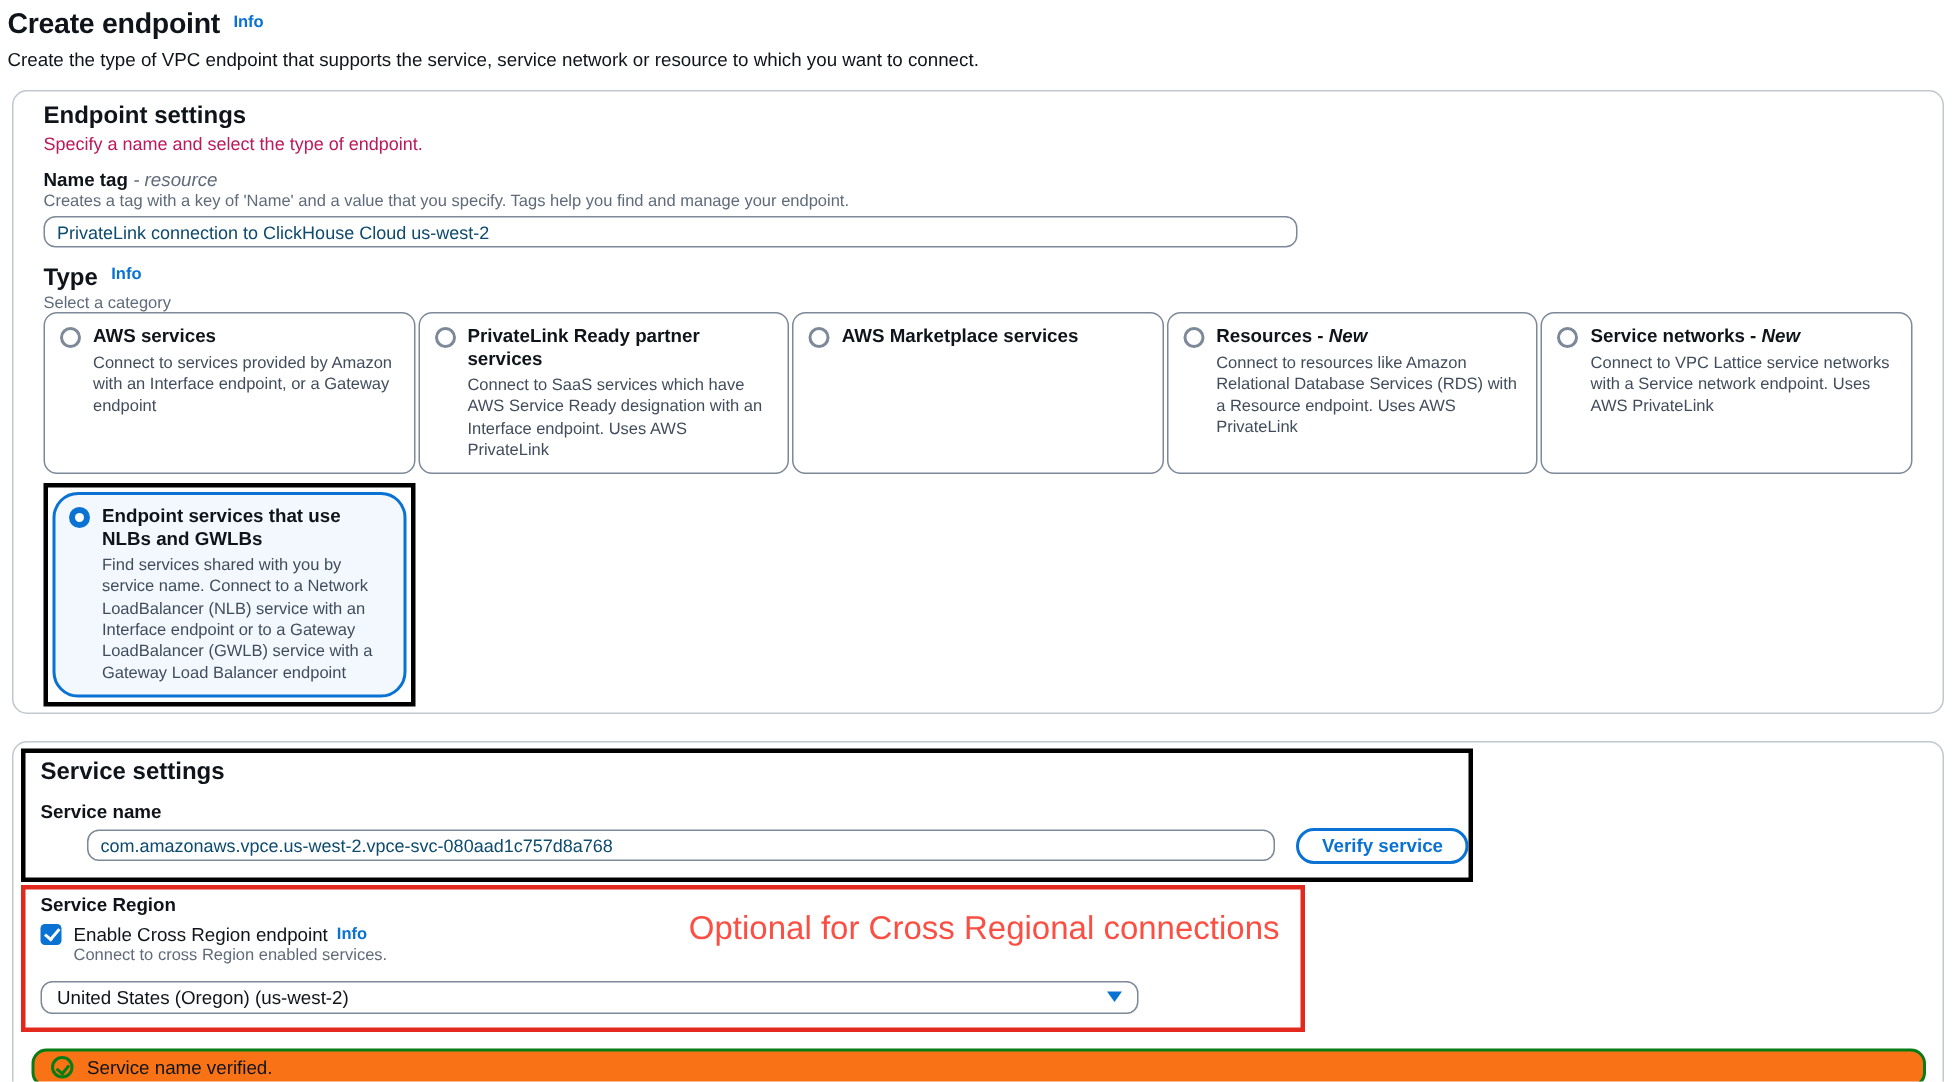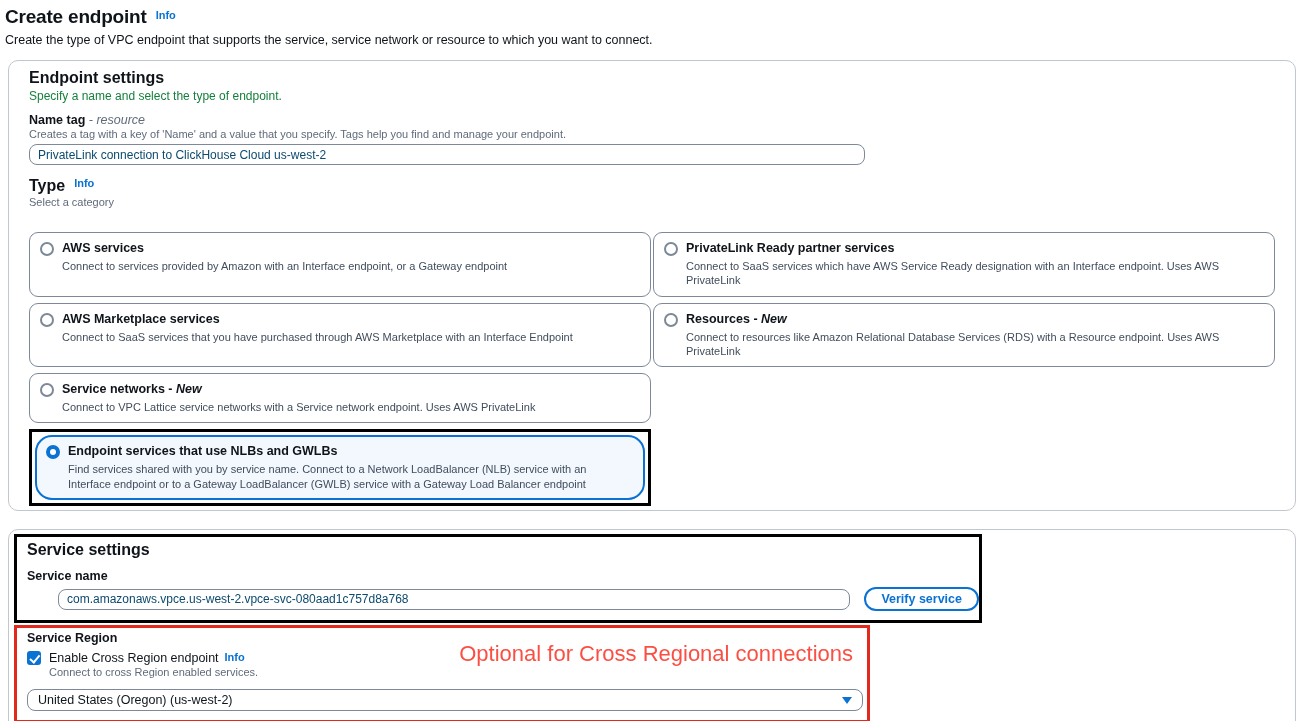--- a/index.html
+++ b/index.html
@@ -11,33 +11,33 @@
   .page-title { display: inline; font-size: 19px; font-weight: 700; letter-spacing: -0.2px; }
   .info-link { color: #0972d3; font-size: 11px; font-weight: 700; margin-left: 9px;
     vertical-align: 4px; cursor: pointer; text-decoration: none; }
   .page-sub { font-size: 12.5px; margin-top: 5px; }
 
   
   .card { border: 1px solid #c1c7cf; border-radius: 10px; background: #fff; }
   .card1 { margin: 13px 8px 0 8px; padding: 8px 20px 4px 20px; }
   .card2 { margin: 18px 8px 0 8px; padding: 2px 0 8px 0; position: relative; }
   h2 { font-size: 16px; font-weight: 700; }
-  .section-desc { font-size: 12px; color: #15803d; margin-top: 2px; }
+  .section-desc { font-size: 12px; color: #be185d; margin-top: 2px; }
 
   
   .field-label { font-size: 12.5px; font-weight: 700; margin-top: 10px; }
   .optional { font-weight: 400; font-style: italic; color: #5f6b7a; }
   .field-help { font-size: 11px; color: #5f6b7a; margin-top: 1px; }
   .text-input { display: block; width: 836px; height: 21px; border: 1px solid #7d8998;
     border-radius: 8px; font: 12px "Liberation Sans", sans-serif; padding: 0 8px;
     color: #0c4a6e; margin-top: 4px; background: #fff; }
 
   
   .type-heading { margin-top: 12px; }
-  .type-grid { margin-top: 24px; display: grid; grid-template-columns: repeat(2, 1fr);
+  .type-grid { margin-top: 0; display: grid; grid-template-columns: repeat(5, 1fr);
     gap: 6px 2px; }
   .option-card { border: 1px solid #7d8998; border-radius: 9px; padding: 8px 12px 8px 10px;
     display: flex; gap: 8px; background: #fff; cursor: pointer; align-items: flex-start; }
   .radio { width: 14px; height: 14px; border: 2px solid #7d8998; border-radius: 50%;
     flex: none; margin-top: 1px; background: #fff; }
   .option-title { font-size: 12.5px; font-weight: 700; line-height: 1.2; }
   .option-title .suffix { font-style: italic; }
   .option-desc { font-size: 11px; color: #414d5c; margin-top: 3px; line-height: 1.3; }
   .selected-wrap { grid-column: 1; border: 3px solid #000; padding: 3px; background: #fff; }
   .option-card.selected { border: 2px solid #0972d3; background: #f2f8fd;
@@ -60,21 +60,21 @@
   .red-note { position: absolute; top: 13px; right: 14px; font-size: 22px; color: #fb4f43;
     white-space: nowrap; }
   .chk-row { display: flex; align-items: center; gap: 8px; margin-top: 6px; }
   .checkbox { width: 14px; height: 14px; background: #0972d3; border-radius: 3px;
     position: relative; flex: none; cursor: pointer; }
   .checkbox::after { content: ""; position: absolute; left: 4.5px; top: 1.5px; width: 4px;
     height: 7.5px; border: solid #fff; border-width: 0 2px 2px 0; transform: rotate(40deg); }
   .chk-label { font-size: 12.5px; }
   .chk-info { vertical-align: 1px; margin-left: 6px; }
   .chk-help { font-size: 11px; color: #5f6b7a; margin: 1px 0 0 22px; }
-  .select { width: 836px; height: 22px; border: 1px solid #7d8998; border-radius: 8px;
+  .select { width: 732px; height: 22px; border: 1px solid #7d8998; border-radius: 8px;
     display: flex; align-items: center; justify-content: space-between; padding: 0 10px;
     margin-top: 11px; font-size: 12.5px; cursor: pointer; background: #fff; }
   .caret-down { width: 0; height: 0; border-left: 5px solid transparent;
     border-right: 5px solid transparent; border-top: 7px solid #0972d3; }
 
   
   .banner { display: flex; align-items: center; gap: 9px; height: 26px; border-radius: 10px;
     margin: 11px 0 0 12px; width: 1263px; padding-left: 11px; font-size: 12.5px; }
   .banner.success { border: 2px solid #067d14; background: #f97316; }
   .banner.info { border: 2px solid #0972d3; background: #f0f7ff; margin-top: 15px; }
@@ -115,21 +115,20 @@
       <span class="radio"></span>
       <div>
         <div class="option-title"><span>PrivateLink Ready partner services</span></div>
         <div class="option-desc">Connect to SaaS services which have AWS Service Ready designation with an Interface endpoint. Uses AWS PrivateLink</div>
       </div>
     </div>
     <div class="option-card">
       <span class="radio"></span>
       <div>
         <div class="option-title"><span>AWS Marketplace services</span></div>
-        <div class="option-desc">Connect to SaaS services that you have purchased through AWS Marketplace with an Interface Endpoint</div>
       </div>
     </div>
     <div class="option-card">
       <span class="radio"></span>
       <div>
         <div class="option-title"><span>Resources - </span><span class="suffix">New</span></div>
         <div class="option-desc">Connect to resources like Amazon Relational Database Services (RDS) with a Resource endpoint. Uses AWS PrivateLink</div>
       </div>
     </div>
     <div class="option-card">

